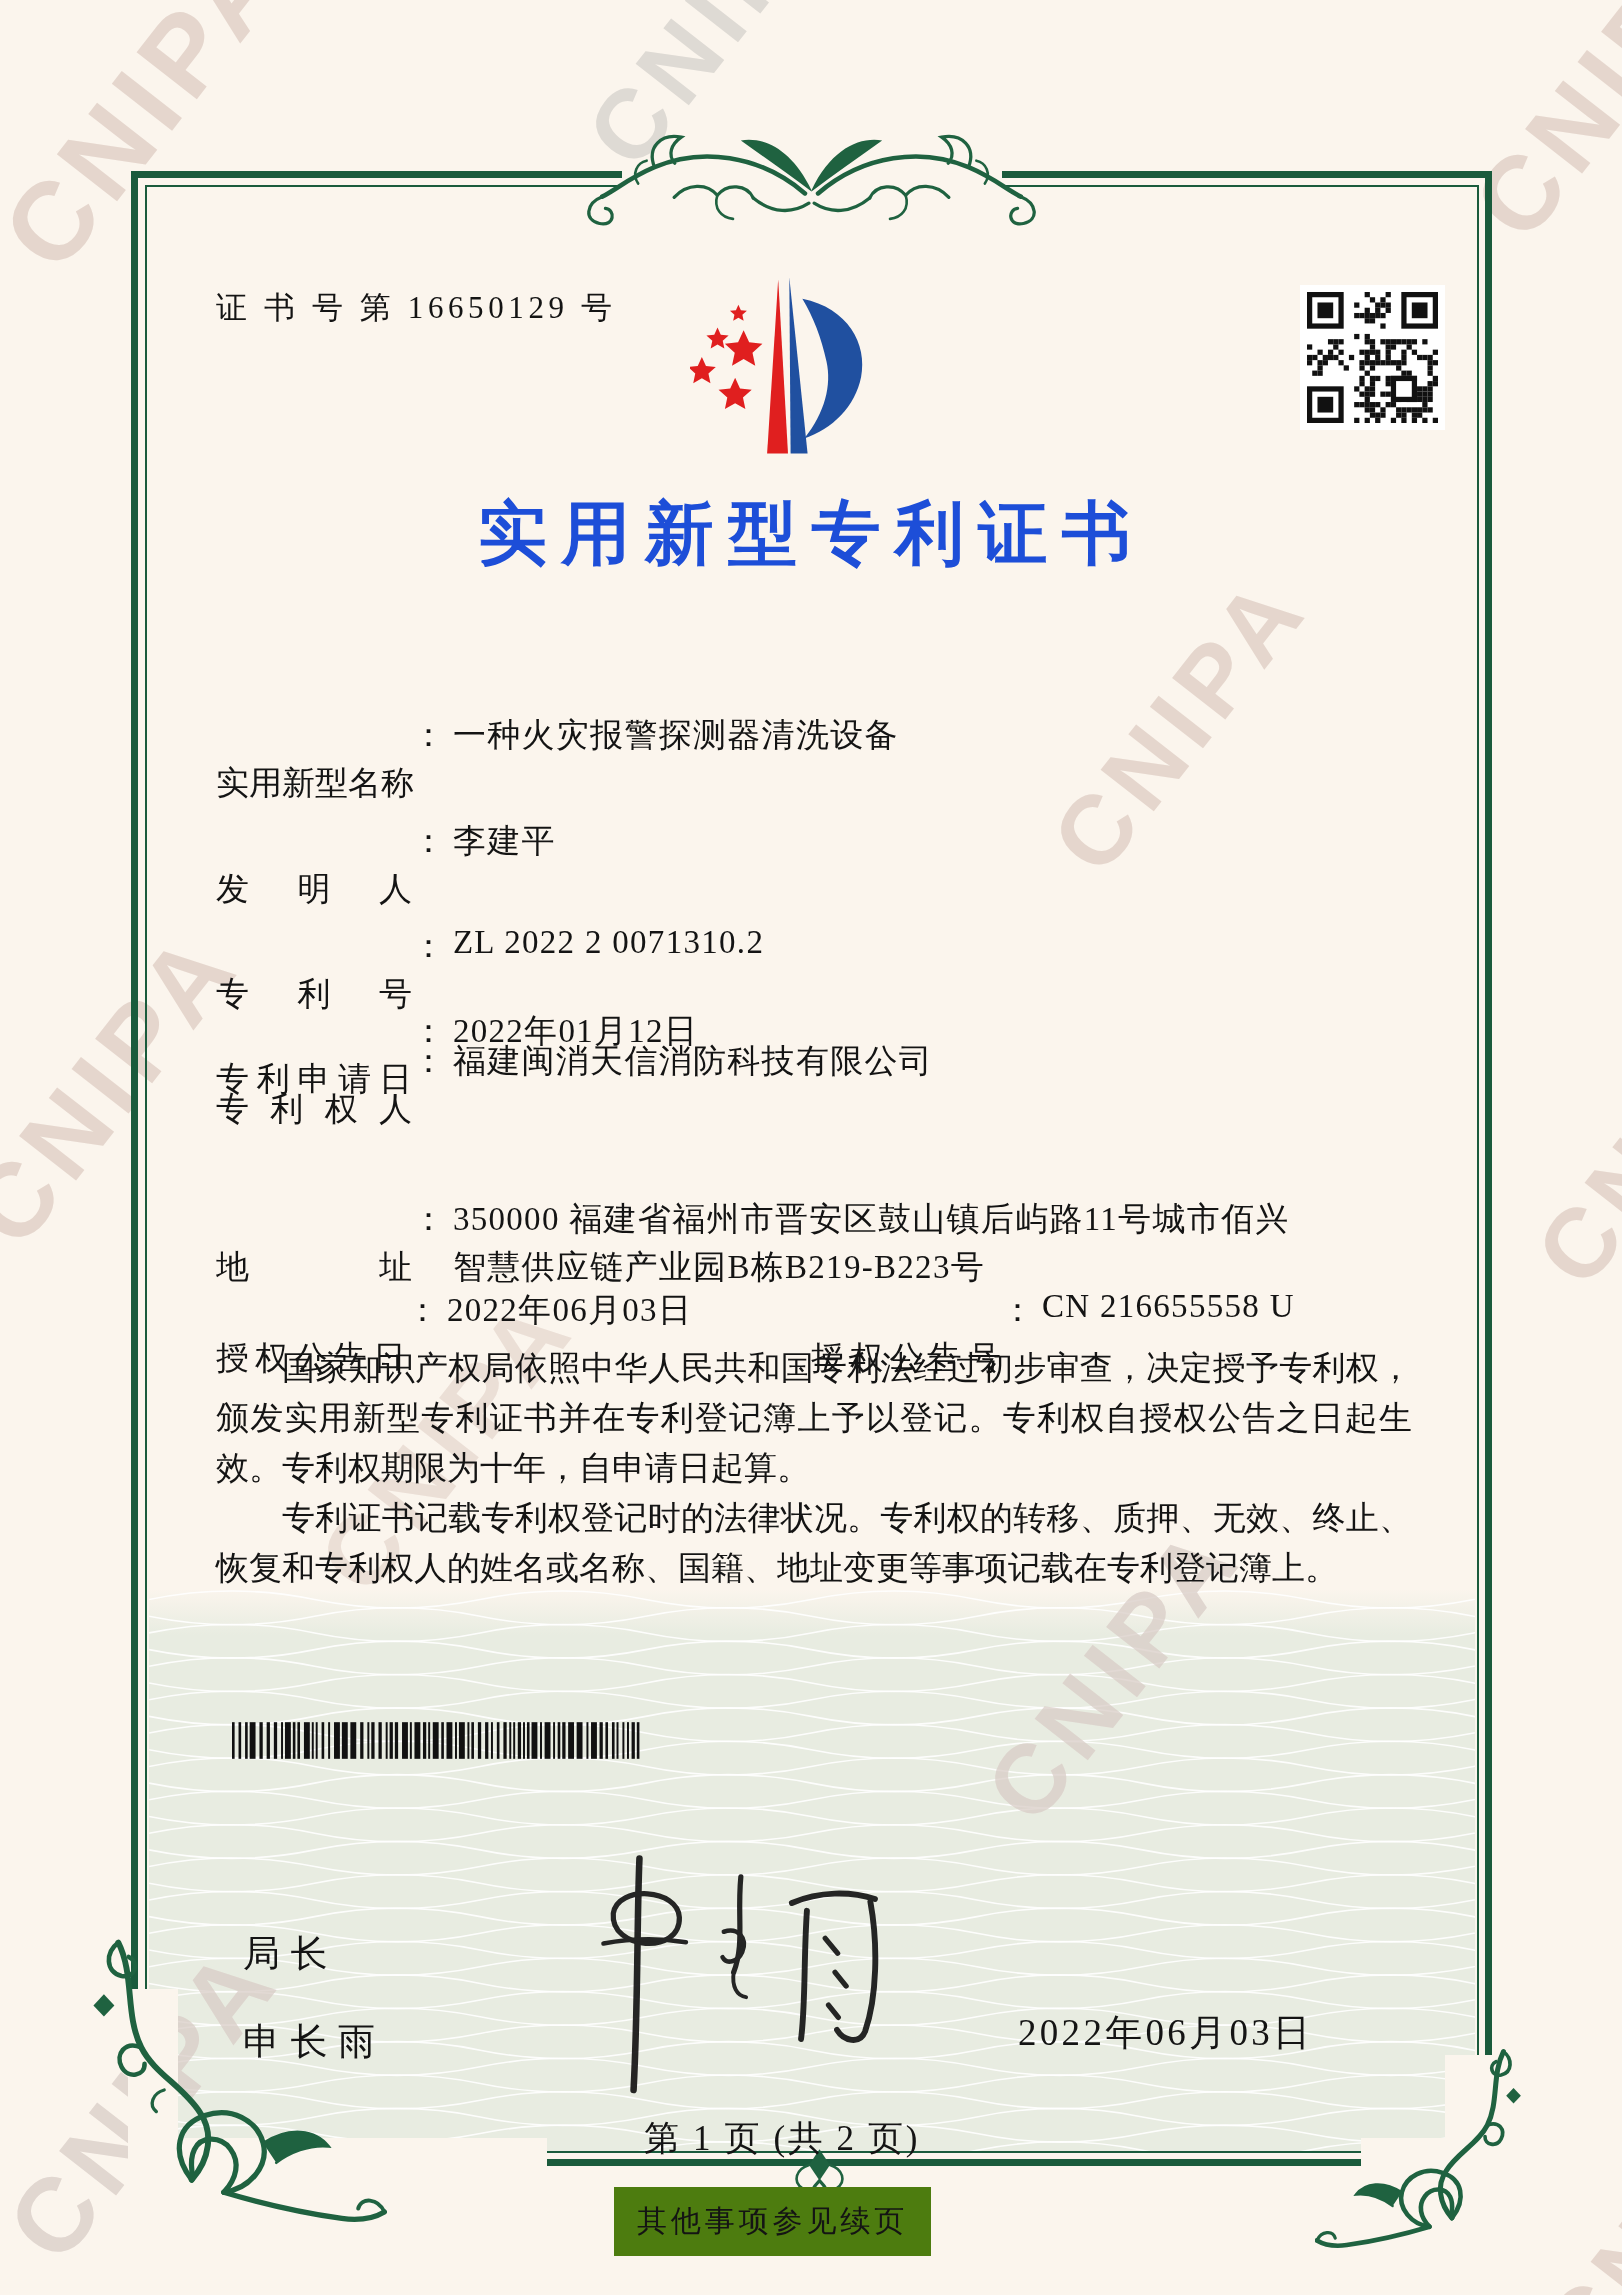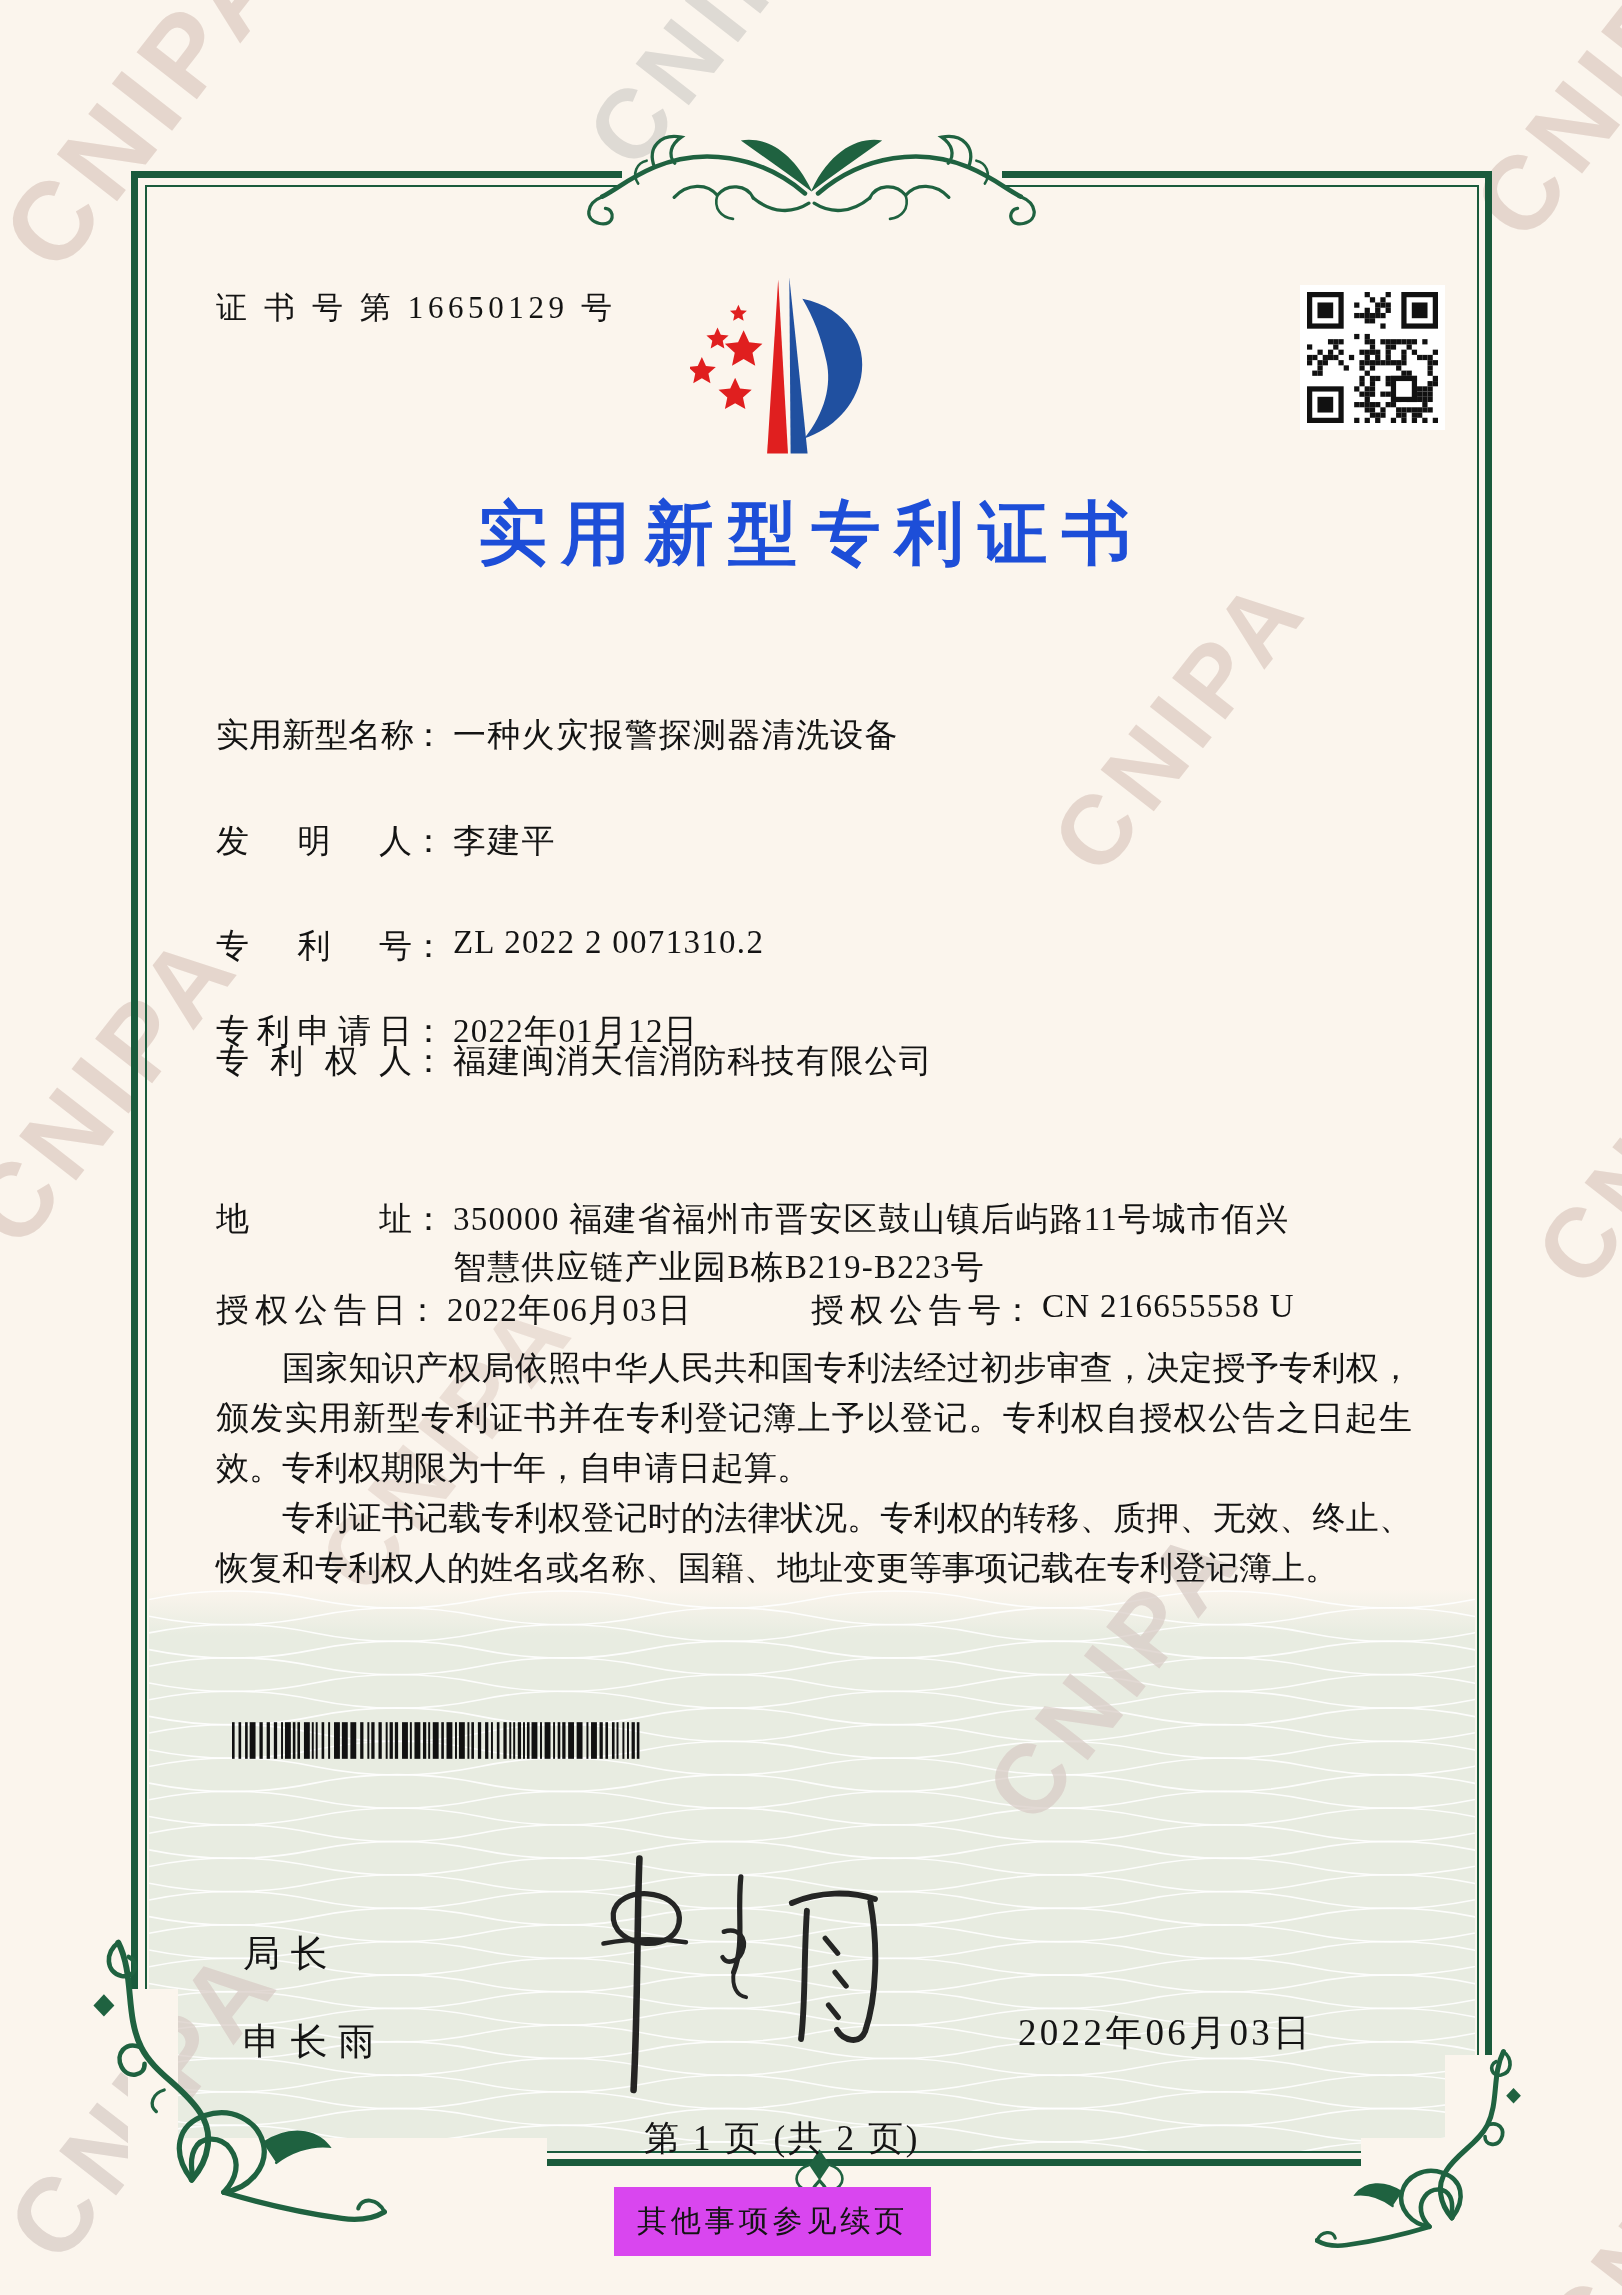--- a/index.html
+++ b/index.html
@@ -40,40 +40,40 @@
   .logo{position:absolute;left:690px;top:274px;}
   .qr{position:absolute;left:1300px;top:285px;width:145px;height:145px;background:#fff;padding:0;}
   .qr svg{position:absolute;left:7.2px;top:7.2px;}
   .doc-title{
     position:absolute;left:0;top:488px;width:1623px;text-align:center;
     font-size:69px;font-weight:bold;letter-spacing:14.4px;color:#1d4ed8;
   }
   .field-row{position:absolute;left:216px;width:1211px;font-size:33px;white-space:nowrap;}
   .flabel{
     display:inline-block;width:196px;text-align:justify;text-align-last:justify;
-    text-justify:inter-character;vertical-align:top;
+    text-justify:inter-character;vertical-align:top;margin-top:48px;
   }
   .flabel.narrow{width:190px;}
   .fcolon{display:inline-block;vertical-align:top;}
   .fvalue{display:inline-block;margin-left:7.9px;vertical-align:top;letter-spacing:1.3px;}
   .addr-line2{position:absolute;left:453px;top:1245px;font-size:33px;letter-spacing:1.3px;}
   .grant-right{position:absolute;left:595px;top:0;}
   .paras{
     position:absolute;left:216px;top:1343px;width:1196px;
     font-size:33px;line-height:50px;text-align:justify;text-justify:inter-ideograph;
   }
   .paras p{margin:0;text-indent:2em;}
   .barcode{position:absolute;left:232px;top:1722px;}
   .signer-title{position:absolute;left:243px;top:1929px;font-size:37px;letter-spacing:10.5px;}
   .signer-name{position:absolute;left:243px;top:2017px;font-size:37px;letter-spacing:10.5px;}
   .signature{position:absolute;left:576px;top:1840px;}
   .issue-date{position:absolute;left:1018px;top:2008px;font-size:37px;letter-spacing:3.3px;}
   .page-indicator{position:absolute;left:0;top:2115px;width:1564px;text-align:center;font-size:35px;letter-spacing:2.6px;}
   .note-box{
-    position:absolute;left:614px;top:2187px;width:317px;height:69px;background:#d946ef;
+    position:absolute;left:614px;top:2187px;width:317px;height:69px;background:#4d7c0f;
     display:flex;align-items:center;justify-content:center;z-index:6;
   }
   .note-box span{font-size:30px;letter-spacing:3.9px;}
 </style>
 </head>
 <body>
 
 <div class="page">
 
   <div class="wave-band">

